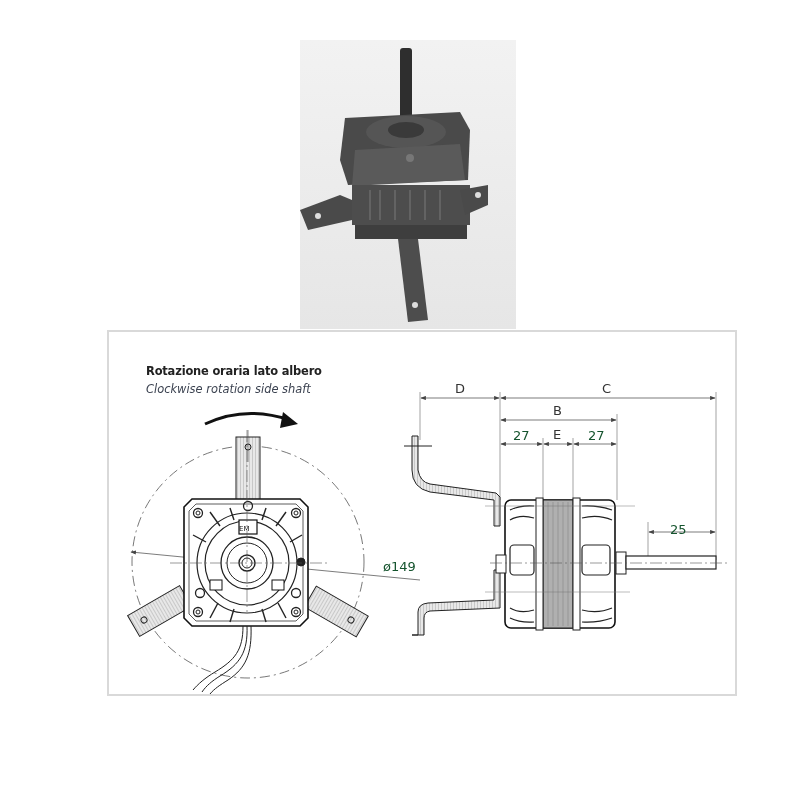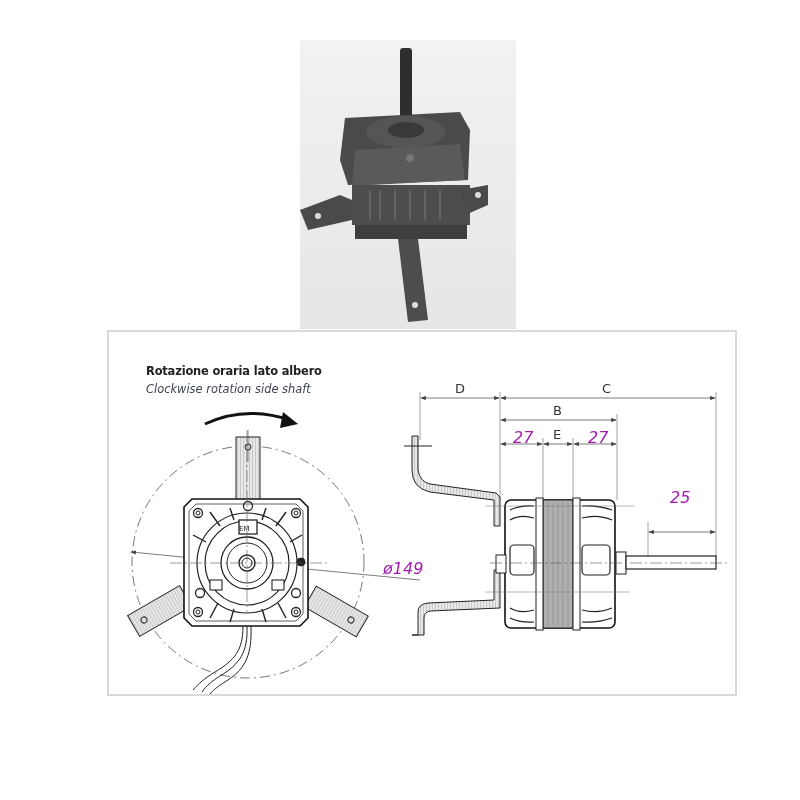--- a/index.html
+++ b/index.html
@@ -3,21 +3,21 @@
 <meta charset="utf-8">
 <style>
   html, body { margin:0; padding:0; background:#ffffff; }
   body { width:800px; height:800px; position:relative; overflow:hidden; font-family:"Liberation Sans", sans-serif; }
   .photo { position:absolute; left:300px; top:40px; width:216px; height:289px; background:linear-gradient(180deg,#f2f2f2 0%,#e6e6e6 100%); }
   .photo svg { position:absolute; left:0; top:0; }
   .panel { position:absolute; left:107px; top:330px; width:630px; height:366px; border:2px solid #d9d9d9; box-sizing:border-box; background:#fff; }
   .title-it { position:absolute; left:146px; top:363px; font-size:13px; font-weight:bold; color:#222; letter-spacing:-0.2px; font-family:"DejaVu Sans", sans-serif; transform:scaleX(0.88); transform-origin:left top; }
   .title-en { position:absolute; left:146px; top:381px; font-size:13px; font-style:italic; color:#3b4250; font-family:"DejaVu Sans", sans-serif; transform:scaleX(0.88); transform-origin:left top; }
   .dim { position:absolute; font-size:13px; color:#333; font-family:"DejaVu Sans", sans-serif; }
-  .dim.light { color:#a21caf; font-size:16px;font-style:italic; }
+  .dim.light { color:#14532d; font-size:13px; }
   svg.draw { position:absolute; left:0; top:0; }
 </style>
 </head>
 <body>
 
 <div class="photo">
   <svg width="216" height="289" viewBox="0 0 216 289">
 
     <rect x="100" y="8" width="12" height="88" rx="3" fill="#2e2e2e"></rect>
 
@@ -197,14 +197,14 @@
     <line x1="485" y1="592" x2="630" y2="592" stroke="#777" stroke-width="0.5"></line>
   </g>
 </svg>
 
 <div class="dim" style="left:455px;top:381px;">D</div>
 <div class="dim" style="left:602px;top:381px;">C</div>
 <div class="dim" style="left:553px;top:403px;">B</div>
 <div class="dim light" style="left:513px;top:428px;">27</div>
 <div class="dim" style="left:553px;top:427px;">E</div>
 <div class="dim light" style="left:588px;top:428px;">27</div>
-<div class="dim light" style="left:670px;top:488px;">25</div>
+<div class="dim light" style="left:670px;top:522px;">25</div>
 <div class="dim light" style="left:383px;top:559px;">ø149</div>
 
 </body></html>

